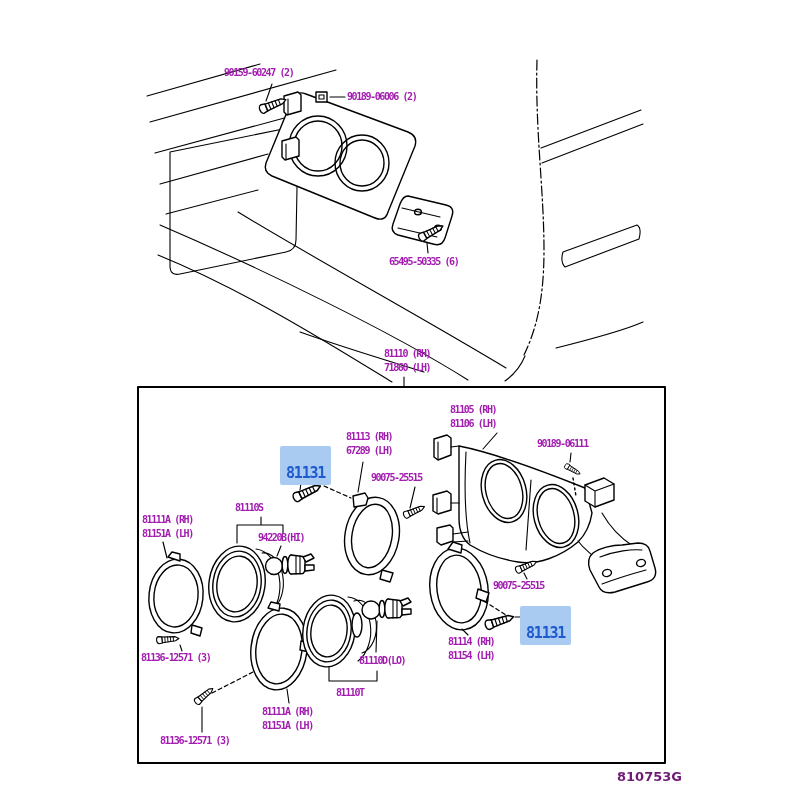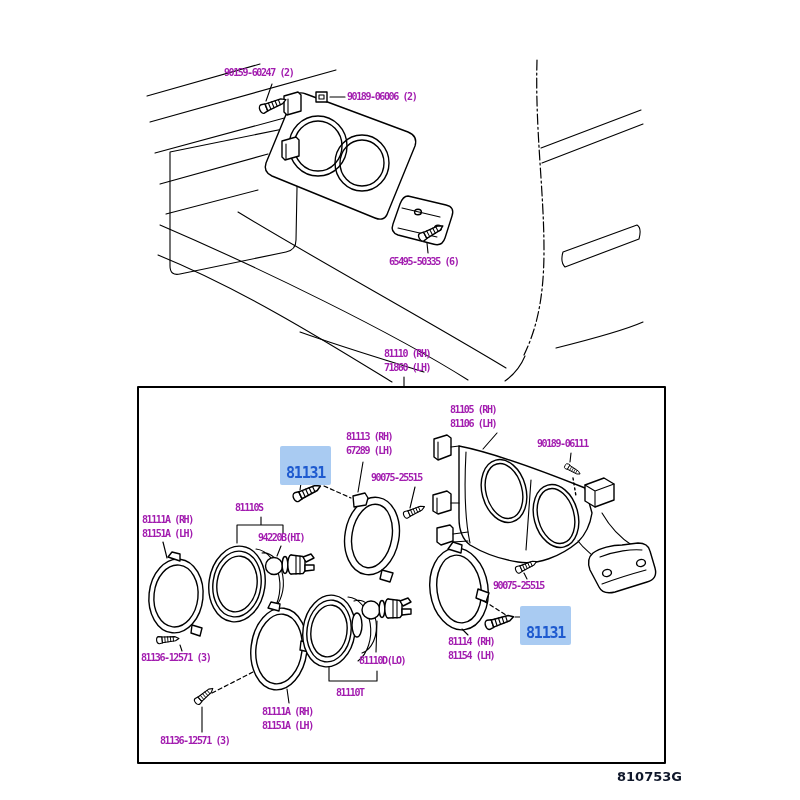--- a/index.html
+++ b/index.html
@@ -13,21 +13,21 @@
   #art .dash{stroke-dasharray:4 3;stroke-width:1.2;}
   #art .dots{stroke-dasharray:2 3;stroke-width:1.4;}
   #art .ddash{stroke-dasharray:10 3 2 3;stroke-width:1.2;}
   #art .box{stroke-width:2;}
   .lbl{position:absolute;font-weight:bold;font-size:10px;letter-spacing:-1.4px;
        color:#a21caf;white-space:nowrap;line-height:14px;}
   .hl{position:absolute;font-weight:bold;font-size:15px;letter-spacing:-1.2px;
       background:#A9CBF2;color:#1E5ACF;padding:18px 6px 3px 6px;border-radius:2px;
       line-height:18px;white-space:nowrap;}
   .code{position:absolute;font-family:"DejaVu Sans","Liberation Sans",sans-serif;
-        font-weight:bold;font-size:13px;color:#0f172a;}
+        font-weight:bold;font-size:13px;color:#701a75;}
 </style>
 </head>
 <body>
 
 <svg id="art" width="800" height="800" viewBox="0 0 800 800">
   <defs>
     <pattern id="hatch" width="5" height="6" patternUnits="userSpaceOnUse" patternTransform="rotate(16)">
       <line x1="2.5" y1="-1" x2="2.5" y2="7" stroke="#000" stroke-width="1"></line>
     </pattern>
     <g id="screw">

